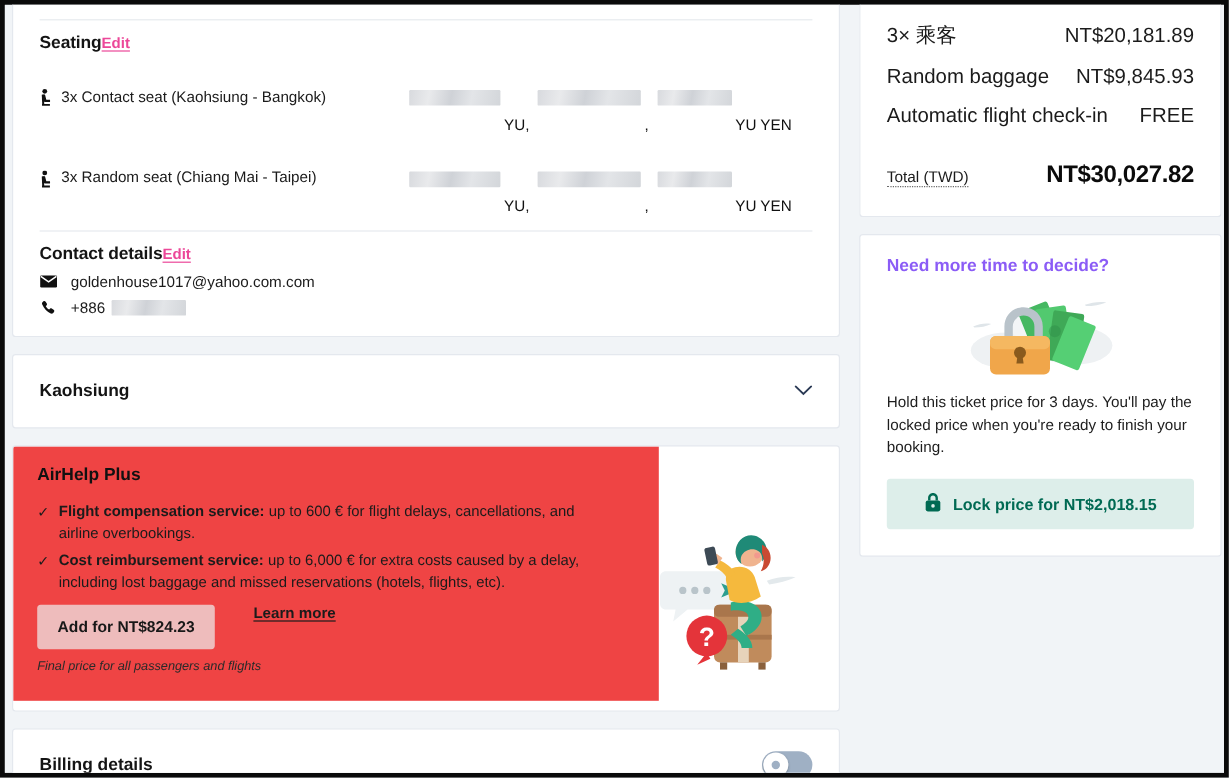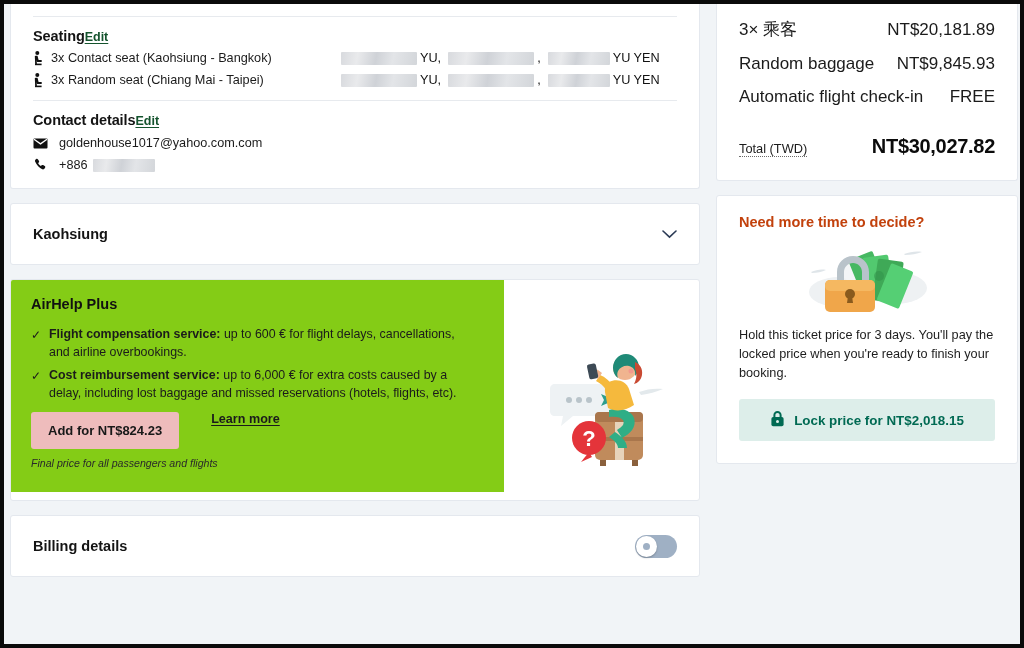--- a/index.html
+++ b/index.html
@@ -94,21 +94,21 @@
   }
   .sect-title {
     font-size: 14.5px;
     font-weight: 700;
     color: #141414;
     letter-spacing: -0.1px;
   }
   .edit-link {
     font-size: 12.5px;
     font-weight: 700;
-    color: #14532d;
+    color: #ec4899;
     text-decoration: underline;
     text-underline-offset: 2px;
     cursor: pointer;
   }
 
   .seat-row {
     display: flex;
     align-items: center;
     margin-top: 7px;
     font-size: 12.7px;
@@ -137,21 +137,21 @@
   }
   .redact {
     display: inline-block;
     height: 13px;
     border-radius: 1px;
     background: linear-gradient(100deg,#d8dade 0%, #e9eaec 22%, #cfd2d7 46%, #e3e5e8 68%, #d3d6da 100%);
     filter: blur(0.6px);
     vertical-align: middle;
     margin-right: 3px;
   }
-  .pax-txt { margin-right: 7px; }
+  .pax-txt { margin-right: 7px; margin-top: 47px; }
 
   .contact-row {
     display: flex;
     align-items: center;
     margin-top: 8px;
     font-size: 12.7px;
     color: #1b1b1b;
   }
   .contact-ic {
     width: 26px;
@@ -208,23 +208,23 @@
   .airhelp-card {
     margin-top: 14px;
     padding: 0;
     position: relative;
     overflow: hidden;
     height: 222px;
   }
   .airhelp-pink {
     position: absolute;
     left: 0; top: 0;
-    width: 493px;
+    width: 538px;
     height: 212px;
-    background: #84cc16;
+    background: #ef4444;
     padding: 16px 37px 0 20px;
   }
   .ah-title {
     font-size: 14.5px;
     font-weight: 700;
     color: #111;
     margin-bottom: 14px;
   }
   .ah-item {
     display: flex;
@@ -315,21 +315,21 @@
   }
 
   
   .lock-card {
     margin-top: 14px;
     padding: 18px 22px 22px 22px;
   }
   .lock-title {
     font-size: 14.5px;
     font-weight: 700;
-    color: #c2410c;
+    color: #8b5cf6;
   }
   .lock-illus {
     margin: 12px auto 10px auto;
     width: 136px; height: 74px;
   }
   .lock-copy {
     font-size: 12.7px;
     line-height: 1.5;
     color: #1d1d1d;
   }

